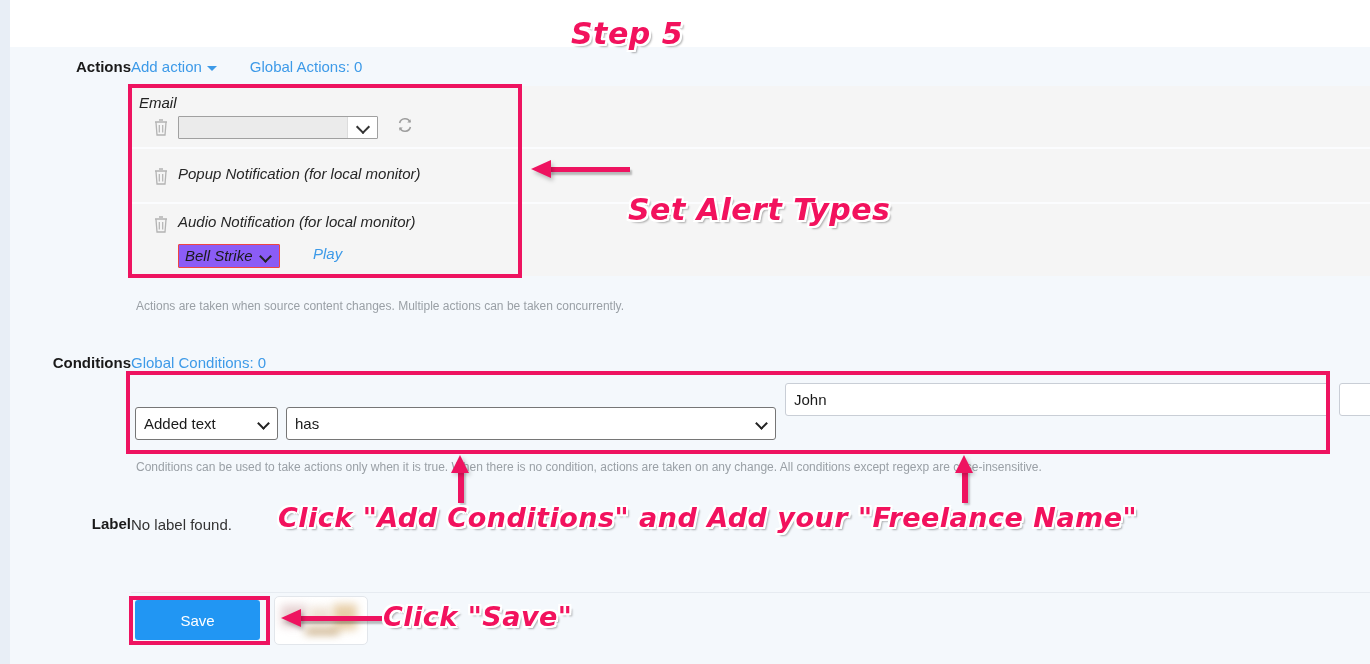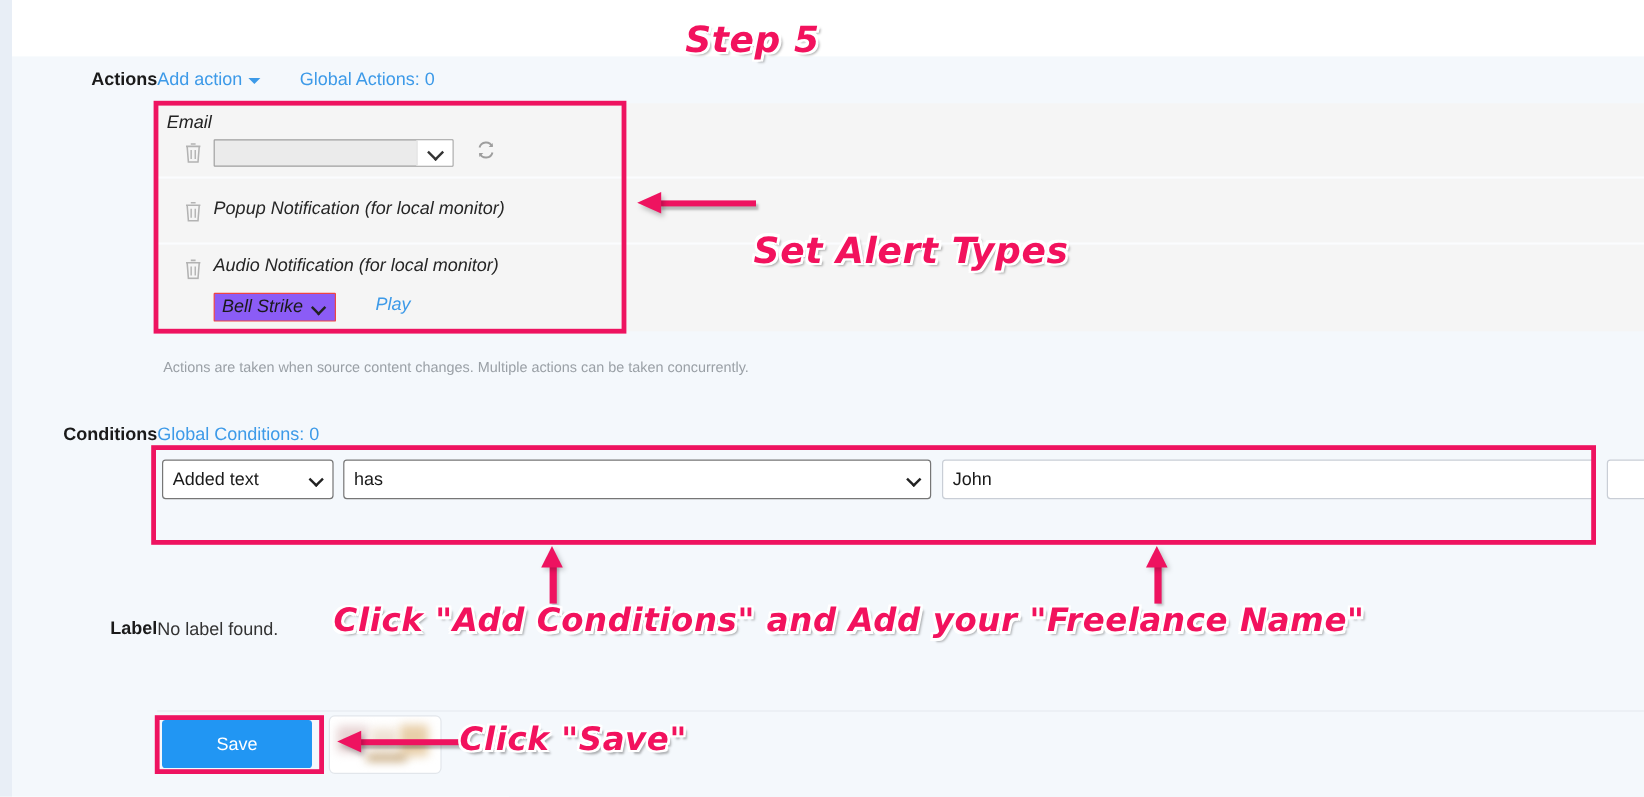--- a/index.html
+++ b/index.html
@@ -280,21 +280,21 @@
     background: #ffffff;
     border-radius: 3px;
     font-family: "Liberation Sans", sans-serif;
     font-size: 15px;
     color: #1a1a1a;
     line-height: 31px;
     padding: 0 8px;
     white-space: nowrap;
     overflow: hidden;
   }
-  .ctl.select { border-color: #767676; padding-right: 16px; cursor: pointer; }
+  .ctl.select { border-color: #767676; padding-right: 16px; cursor: pointer; margin-top: 24px; }
   .ctl.select .chev2 {
     position: absolute;
     right: 9px; top: 11px;
     width: 7px; height: 7px;
     border-right: 2px solid #222;
     border-bottom: 2px solid #222;
     transform: rotate(45deg);
   }
   .ctl.textfield { color: #1a1a1a; }
 
@@ -505,20 +505,21 @@
       </div>
 
       <div class="ctl textfield" style="left:654px; width:545px;">
         <span>John</span>
       </div>
 
       <div class="ctl textfield" style="left:1208px; width:60px;"></div>
     </div>
   </div>
 
+  <div class="help-text" style="left:136px; top:460px;">Conditions can be used to take actions only when it is true. When there is no condition, actions are taken on any change. All conditions except regexp are case-insensitive.</div>
 
   <div class="form-row" style="top:515px;">
     <div class="row-label">Label</div>
     <div class="row-body" style="top:1px; font-size:15px; color:#333;">No label found.</div>
   </div>
 
   <div class="sep-line"></div>
 
   <button class="save-btn">Save</button>
 

